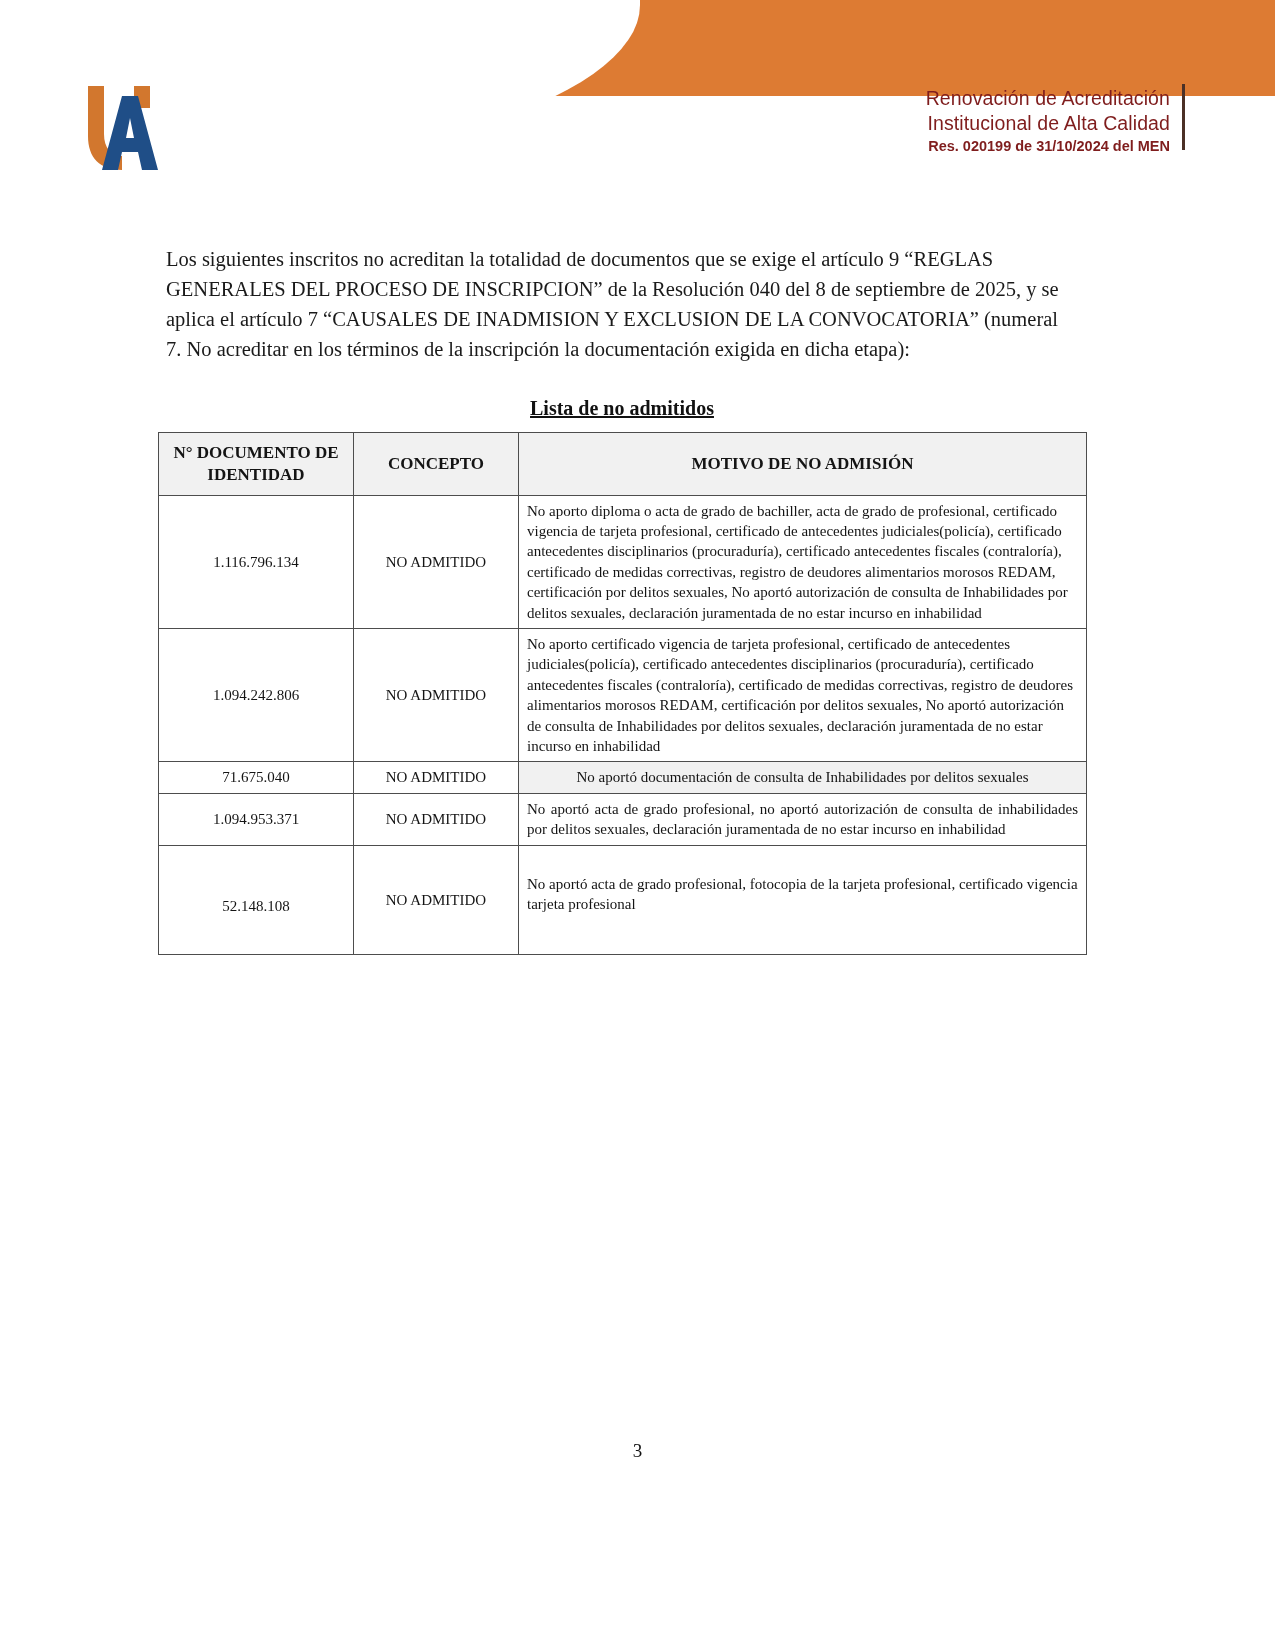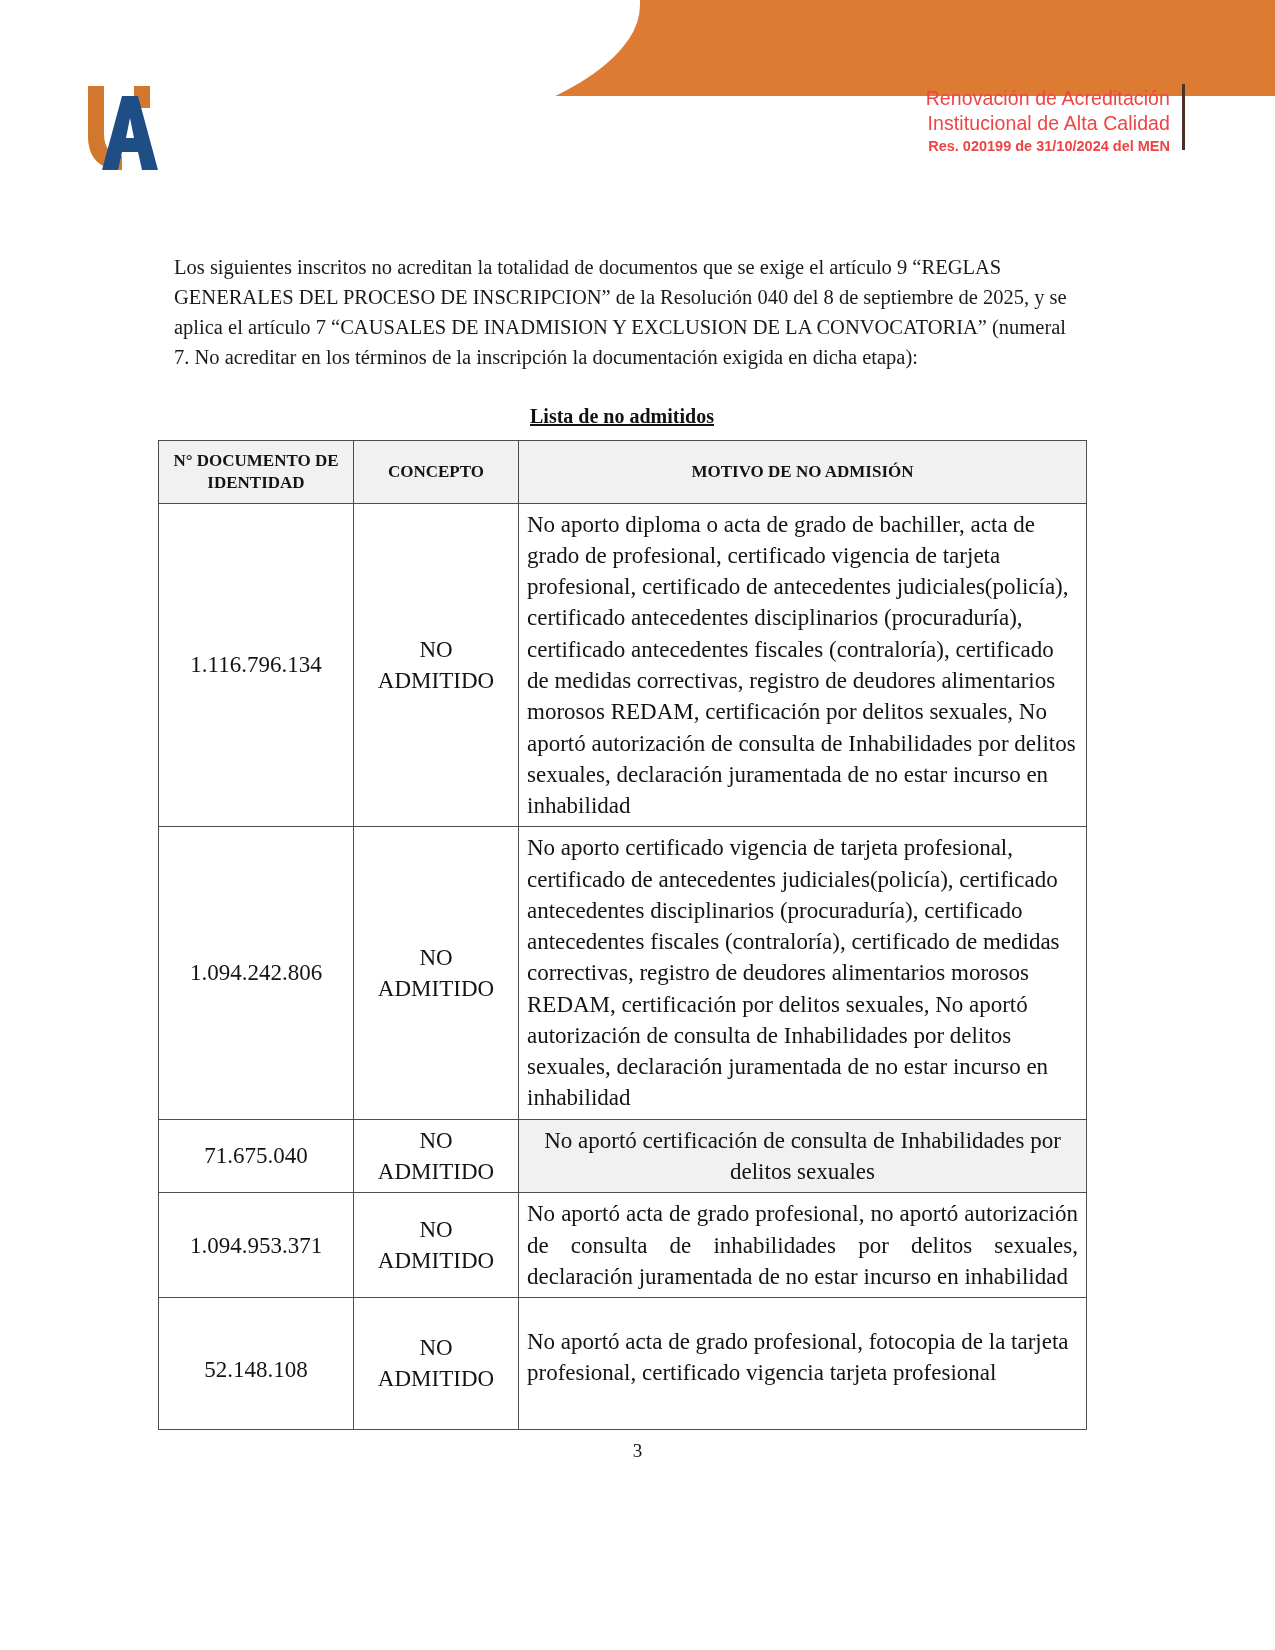--- a/index.html
+++ b/index.html
@@ -59,21 +59,21 @@
     width: 1275px;
     height: 95px;
     background: #ffffff;
   }
 
   .header-text {
     position: absolute;
     top: 86px;
     right: 105px;
     text-align: right;
-    color: #ef4444;
+    color: #7f1d1d;
     line-height: 1.28;
     z-index: 6;
   }
   .header-text .l1,
   .header-text .l2 {
     font-size: 19.5px;
     letter-spacing: 0.1px;
     white-space: nowrap;
   }
   .header-text .l3 {
@@ -144,21 +144,21 @@
     top: 236px;
     left: 158px;
     width: 928px;
   }
   .intro {
     font-family: "Liberation Serif", serif;
     font-size: 20.5px;
     line-height: 1.47;
     color: #1a1a1a;
     text-align: left;
-    margin: 16px;
+    margin: 8px;
   }
   .list-title {
     text-align: center;
     font-weight: bold;
     font-size: 20px;
     font-family: "Liberation Serif", serif;
     margin: 32px 0 12px 0;
     color: #111;
     text-decoration: underline;
   }
@@ -169,21 +169,21 @@
     width: 928px;
     table-layout: fixed;
     font-family: "Liberation Serif", serif;
     color: #141414;
   }
   table.no-admitidos th,
   table.no-admitidos td {
     border: 1px solid #4d4d4d;
     padding: 5px 8px;
     vertical-align: middle;
-    font-size: 23px;
+    font-size: 15px;
     line-height: 1.36;
   }
   table.no-admitidos thead th {
     background: #f1f1f1;
     font-weight: bold;
     text-align: center;
     font-size: 17px;
     padding: 9px 6px;
     line-height: 1.3;
   }
@@ -285,21 +285,21 @@
 
       <tr>
         <td class="doc">1.094.242.806</td>
         <td class="con">NO ADMITIDO</td>
         <td class="mot">No aporto certificado vigencia de tarjeta profesional, certificado de antecedentes judiciales(policía), certificado antecedentes disciplinarios (procuraduría), certificado antecedentes fiscales (contraloría), certificado de medidas correctivas, registro de deudores alimentarios morosos REDAM, certificación por delitos sexuales, No aportó autorización de consulta de Inhabilidades por delitos sexuales, declaración juramentada de no estar incurso en inhabilidad</td>
       </tr>
 
       <tr>
         <td class="doc">71.675.040</td>
         <td class="con">NO ADMITIDO</td>
-        <td class="mot center">No aportó certificación de consulta de Inhabilidades por delitos sexuales</td>
+        <td class="mot center">No aportó documentación de consulta de Inhabilidades por delitos sexuales</td>
       </tr>
 
       <tr>
         <td class="doc pad-row">1.094.953.371</td>
         <td class="con pad-row">NO ADMITIDO</td>
         <td class="mot justify pad-row">No aportó acta de grado profesional, no aportó autorización de consulta de inhabilidades por delitos sexuales, declaración juramentada de no estar incurso en inhabilidad</td>
       </tr>
 
       <tr>
         <td class="doc pad-row" style="padding-top:28px;padding-bottom:16px;">52.148.108</td>

